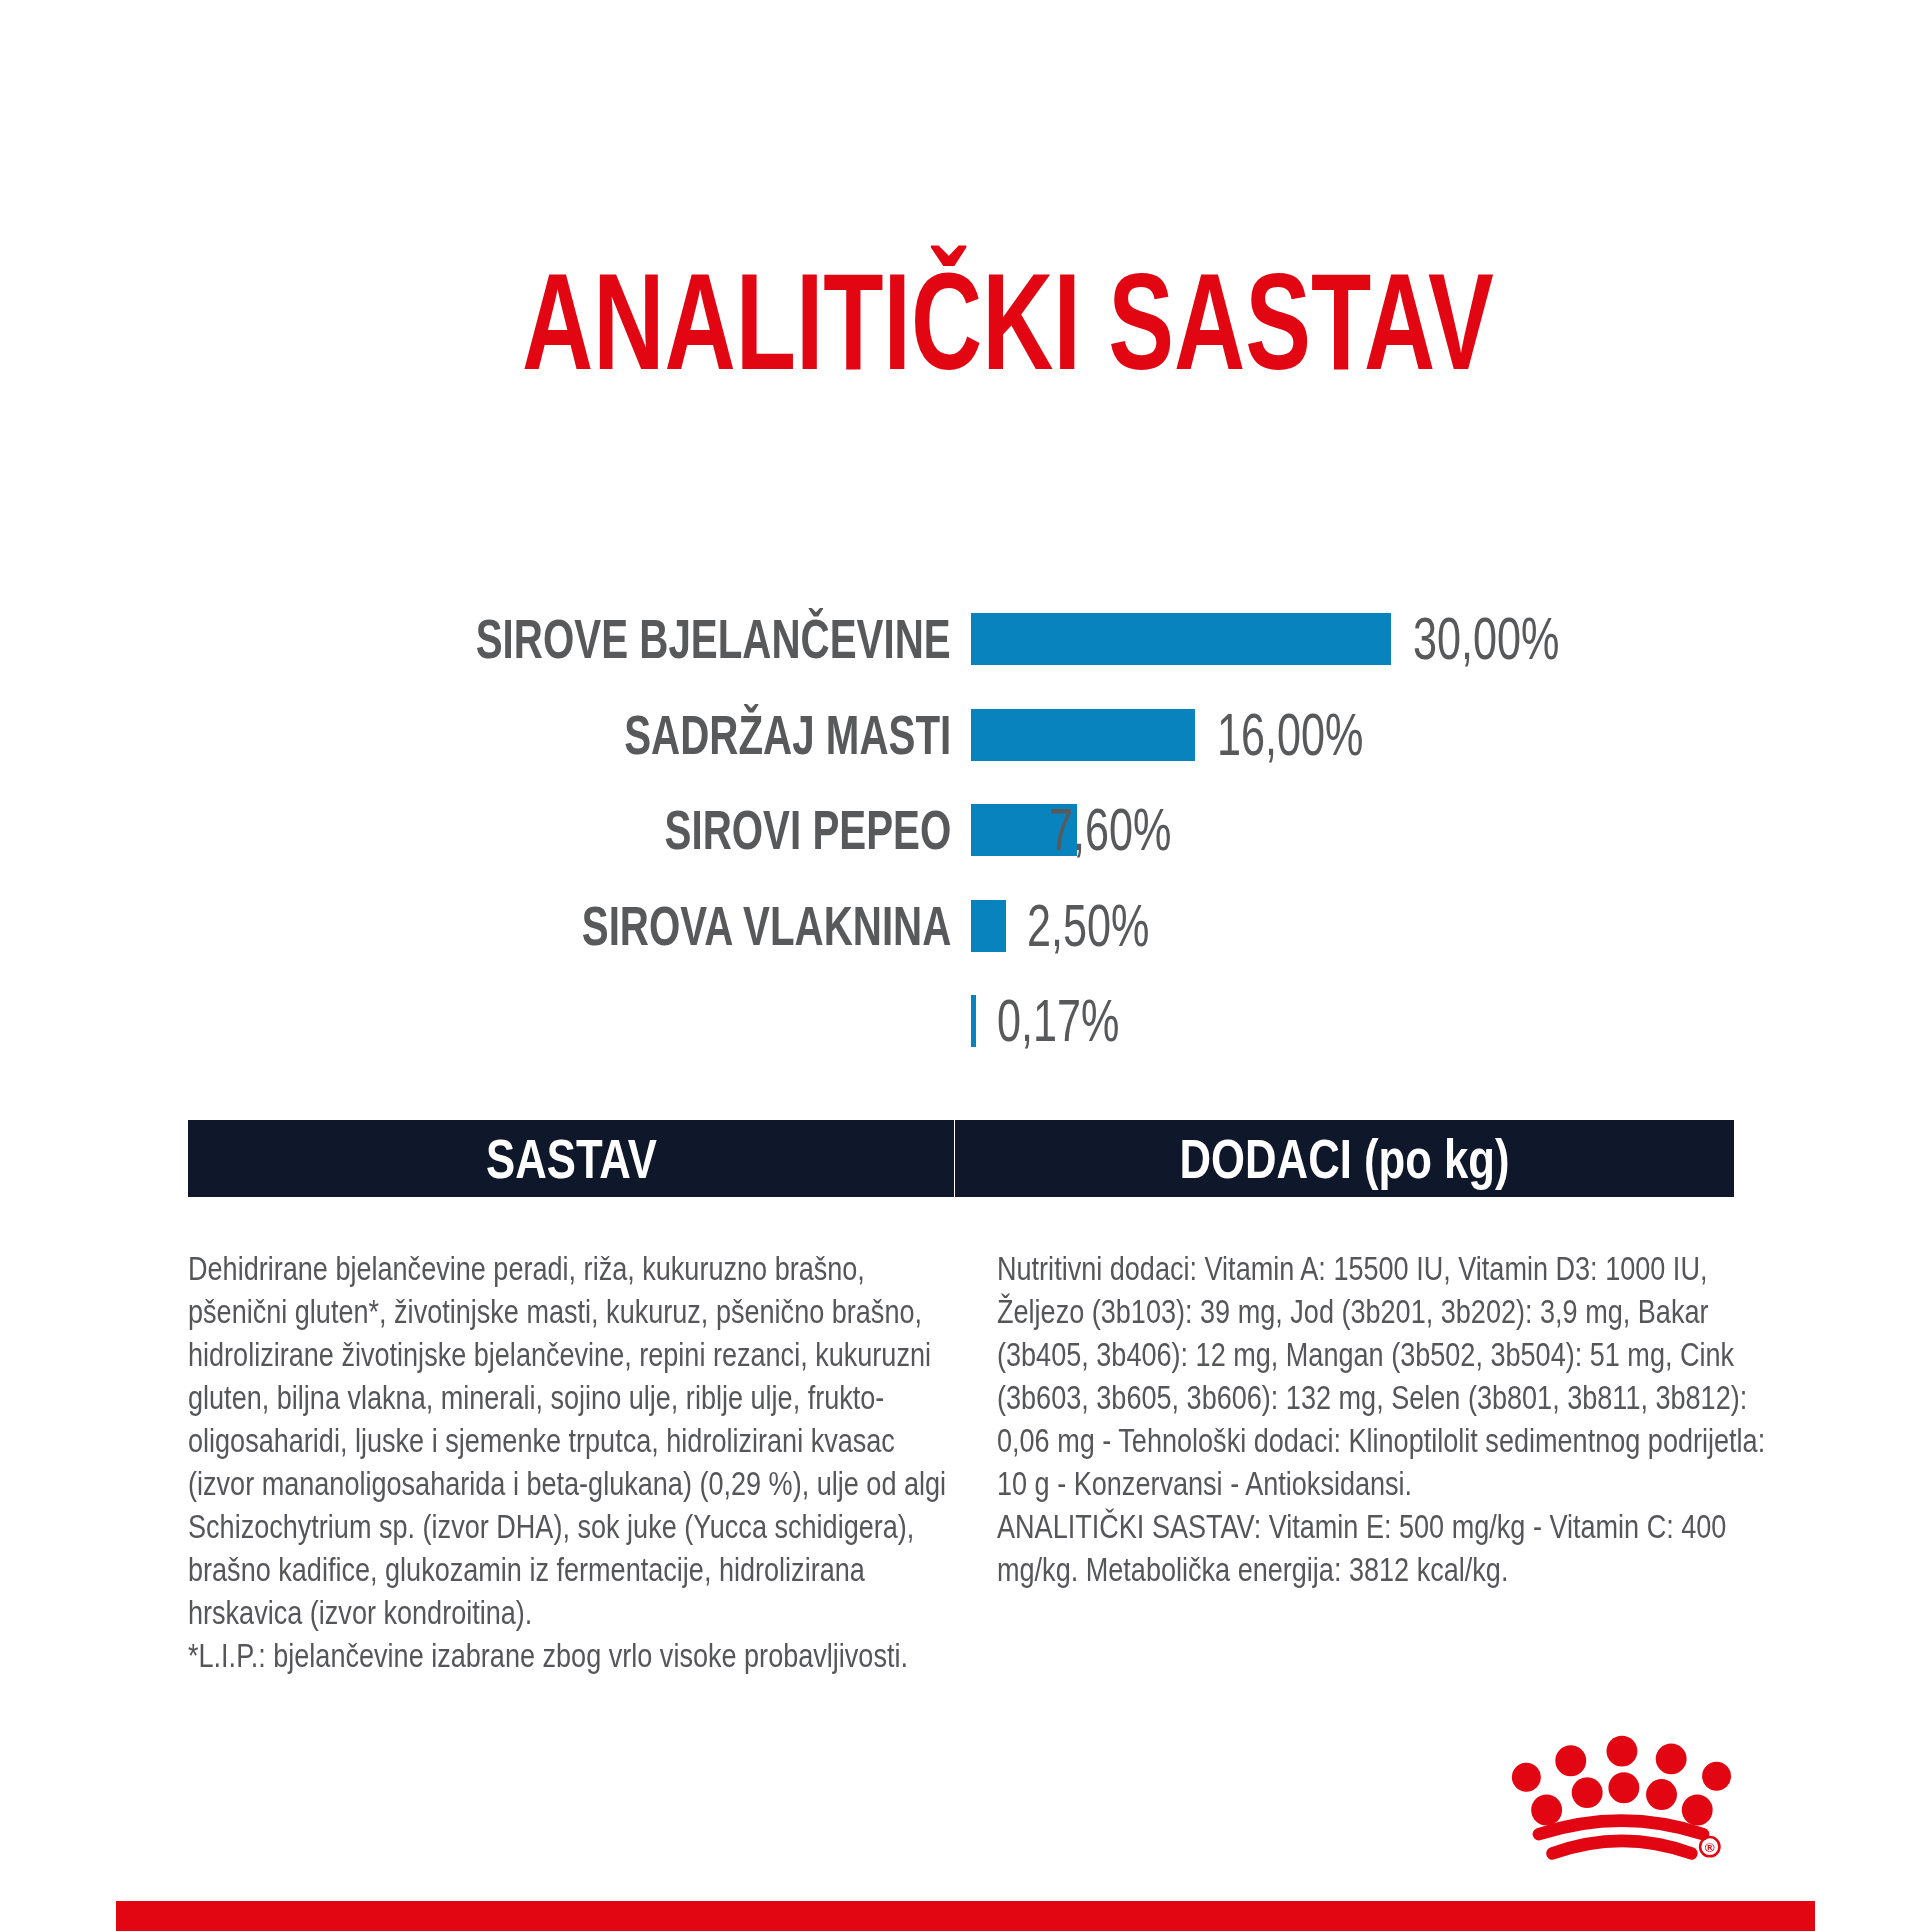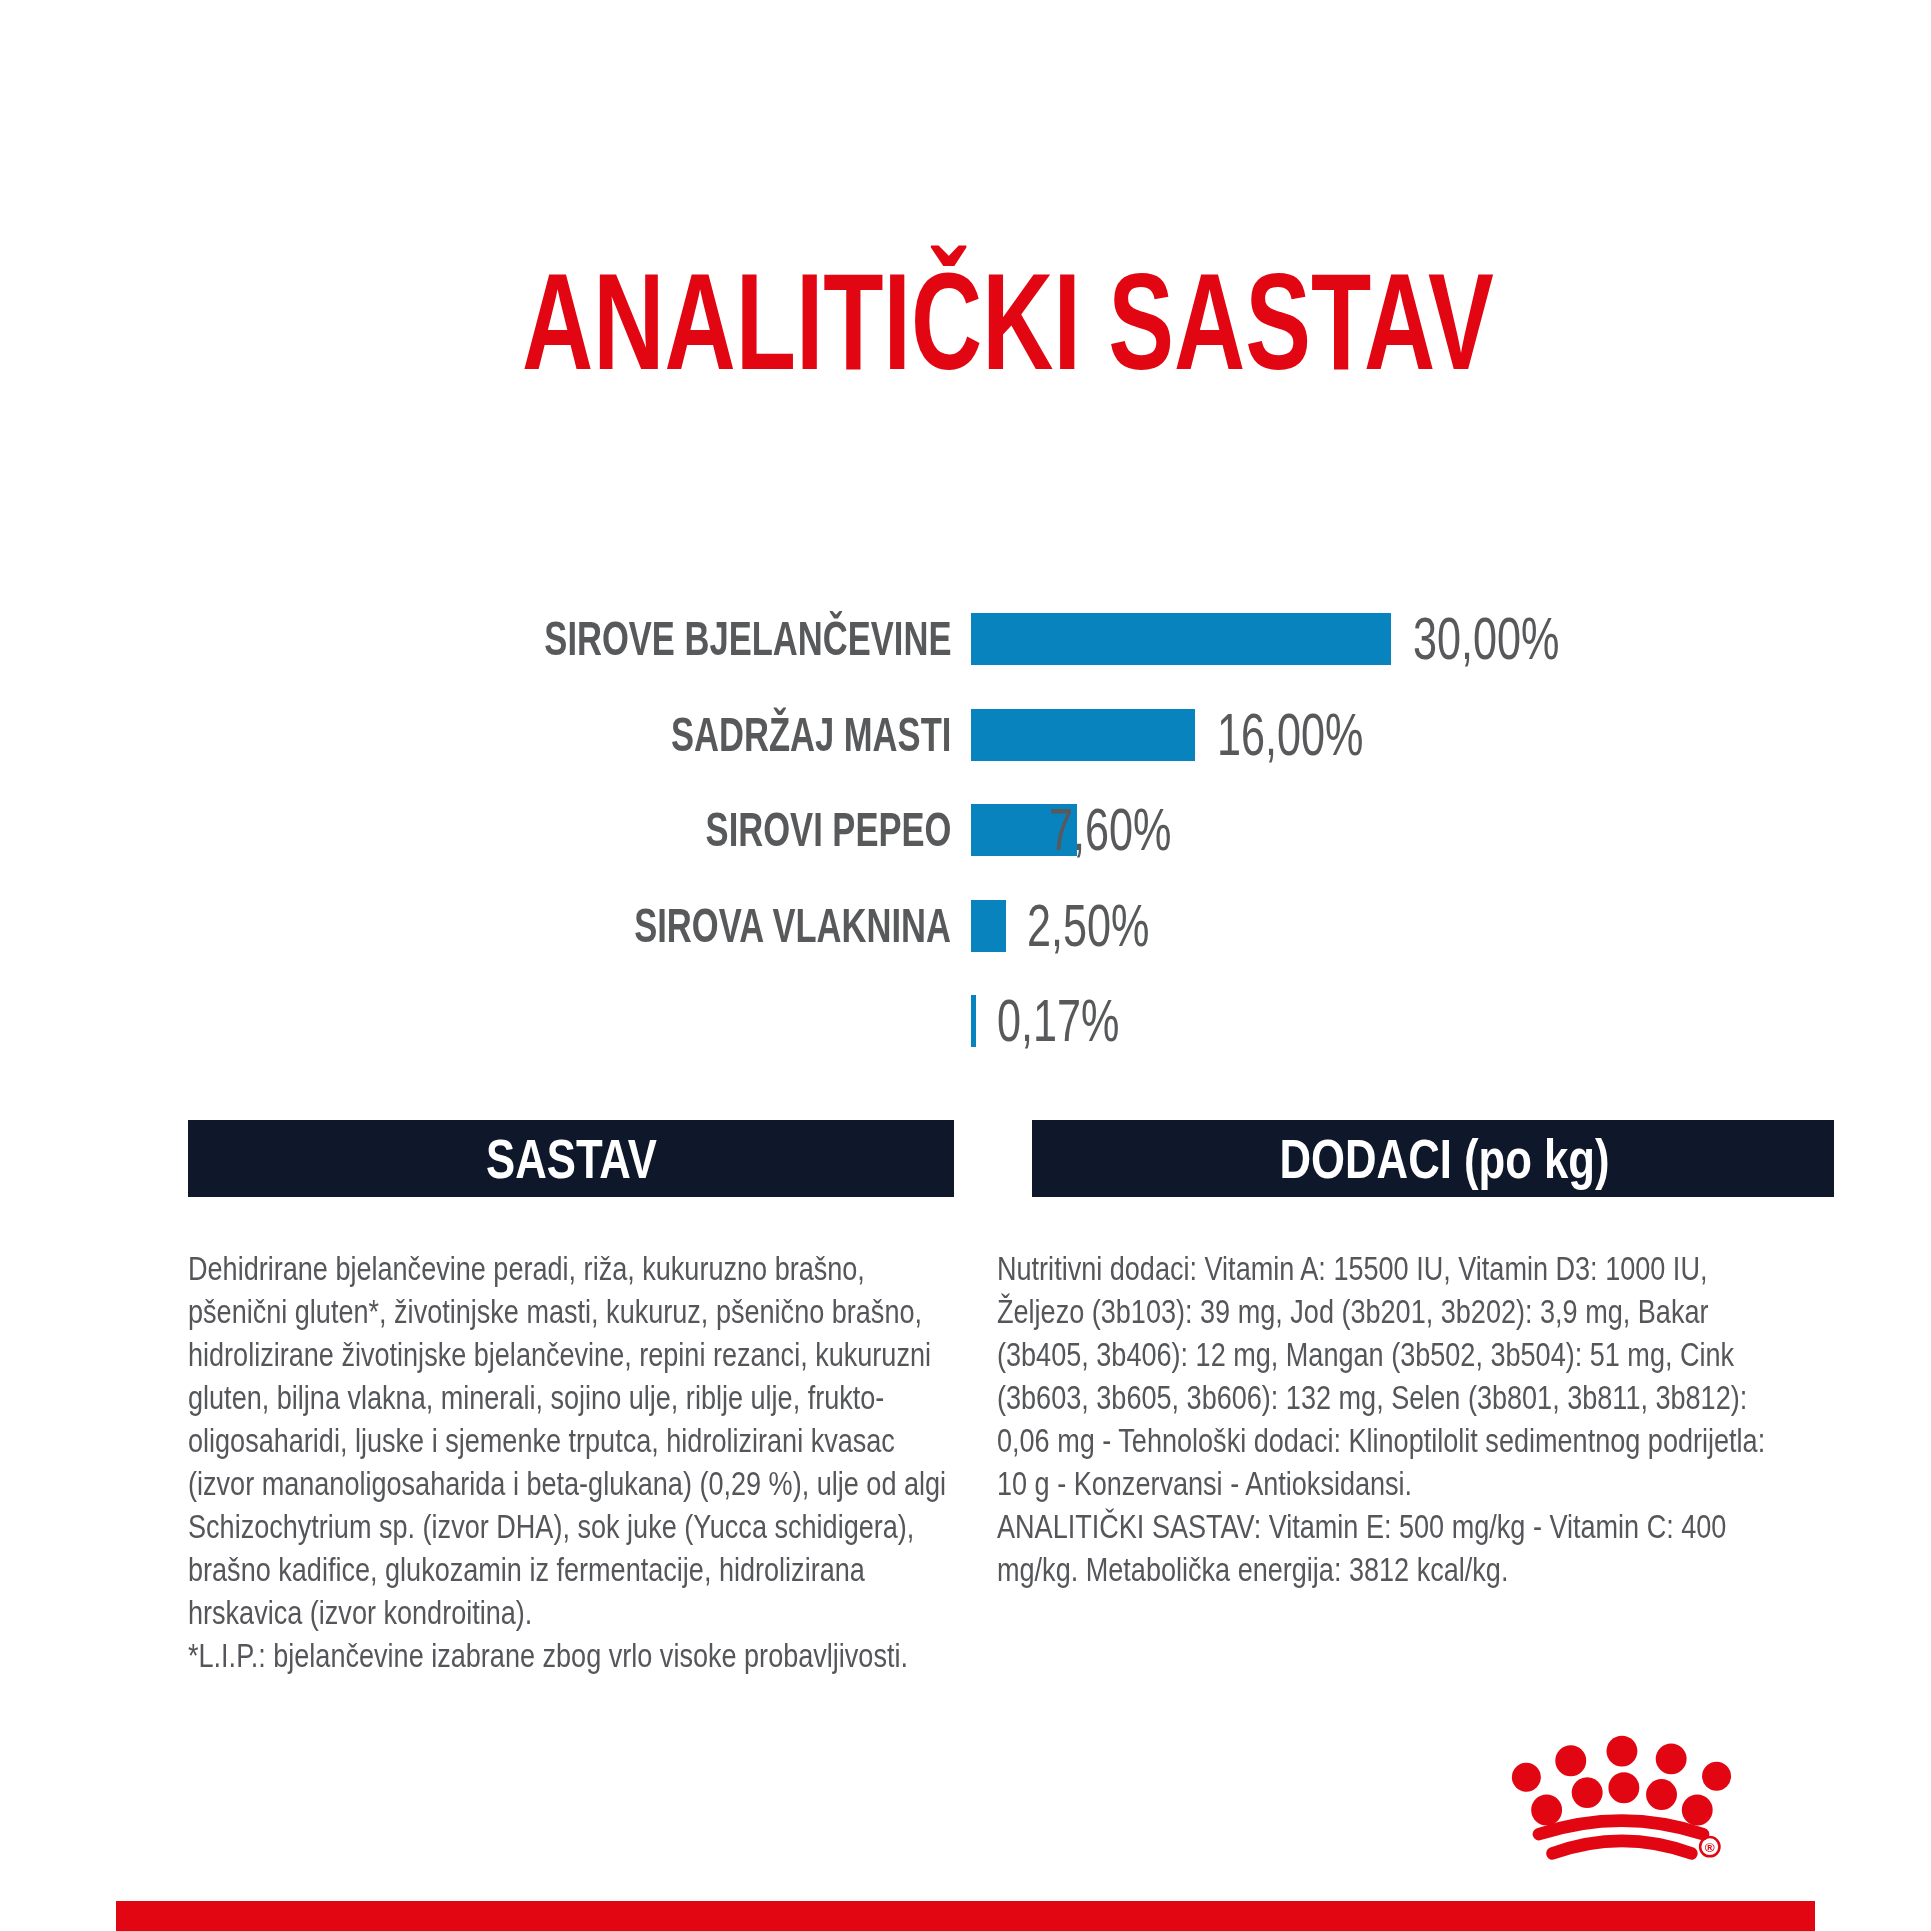--- a/index.html
+++ b/index.html
@@ -15,21 +15,21 @@
     text-align:center;color:#e20613;font-weight:bold;
     font-size:137px;line-height:145px;white-space:nowrap;
   }
   .title span{display:inline-block;transform:scaleX(0.72);transform-origin:center;}
 
   
   .chart-row{position:absolute;left:0;width:1931px;height:52px;}
   .cat-label{
     position:absolute;left:0;top:0;width:951px;height:52px;
     text-align:right;color:#58595b;font-weight:bold;
-    font-size:48px;line-height:52px;white-space:nowrap;
+    font-size:56px;line-height:52px;white-space:nowrap;
   }
   .cat-label span{display:inline-block;transform:scaleX(0.72);transform-origin:right center;}
   .bar{position:absolute;left:971px;top:0;height:52px;background:#0883be;}
   .val-label{
     position:absolute;top:0;height:52px;color:#58595b;font-weight:normal;
     font-size:60px;line-height:52px;white-space:nowrap;
   }
   .val-label span{display:inline-block;transform:scaleX(0.72);transform-origin:left center;}
 
   
@@ -93,21 +93,21 @@
 </div>
 
 <div class="sec-header" style="left:188px;width:766px;">
   <span>SASTAV</span>
 </div>
 <div class="sec-body" style="left:188px;width:934px;">
   <p>Dehidrirane bjelančevine peradi, riža, kukuruzno brašno, pšenični gluten*, životinjske masti, kukuruz, pšenično brašno, hidrolizirane životinjske bjelančevine, repini rezanci, kukuruzni gluten, biljna vlakna, minerali, sojino ulje, riblje ulje, frukto-oligosaharidi, ljuske i sjemenke trputca, hidrolizirani kvasac (izvor mananoligosaharida i beta-glukana) (0,29 %), ulje od algi Schizochytrium sp. (izvor DHA), sok juke (Yucca schidigera), brašno kadifice, glukozamin iz fermentacije, hidrolizirana hrskavica (izvor kondroitina).</p>
   <p>*L.I.P.: bjelančevine izabrane zbog vrlo visoke probavljivosti.</p>
 </div>
 
-<div class="sec-header" style="left:1032px;width:779px;padding-left:23px;">
+<div class="sec-header" style="left:955px;width:779px;">
   <span>DODACI (po kg)</span>
 </div>
 <div class="sec-body" style="left:997px;width:950px;">
   <p>Nutritivni dodaci: Vitamin A: 15500 IU, Vitamin D3: 1000 IU, Željezo (3b103): 39 mg, Jod (3b201, 3b202): 3,9 mg, Bakar (3b405, 3b406): 12 mg, Mangan (3b502, 3b504): 51 mg, Cink (3b603, 3b605, 3b606): 132 mg, Selen (3b801, 3b811, 3b812): 0,06 mg - Tehnološki dodaci: Klinoptilolit sedimentnog podrijetla: 10 g - Konzervansi - Antioksidansi.</p>
   <p>ANALITIČKI SASTAV: Vitamin E: 500 mg/kg - Vitamin C: 400 mg/kg. Metabolička energija: 3812 kcal/kg.</p>
 </div>
 
 <svg class="crown" viewBox="0 0 240 145">
   <g fill="#e20613">
     <circle cx="23" cy="53" r="15"></circle>

